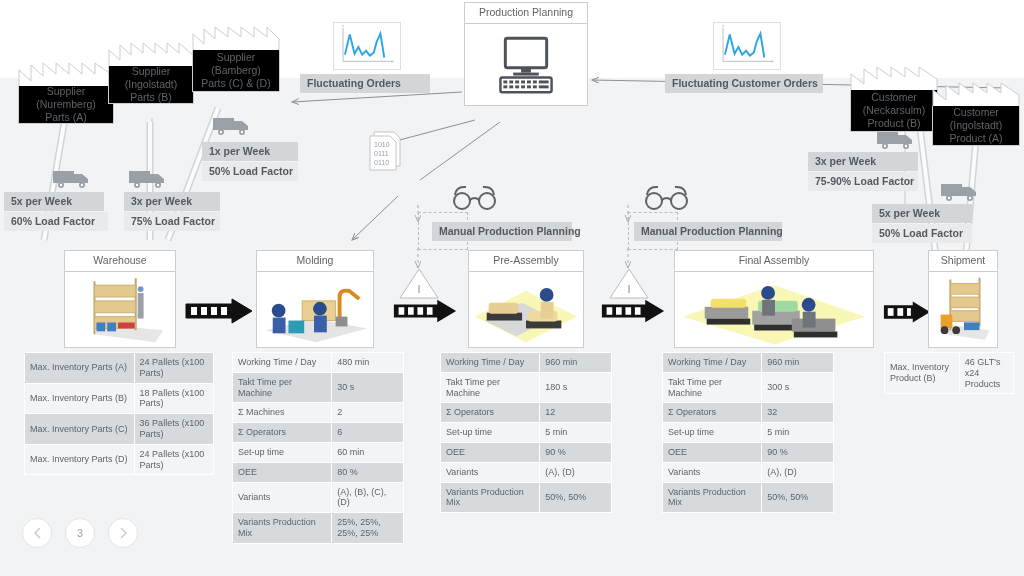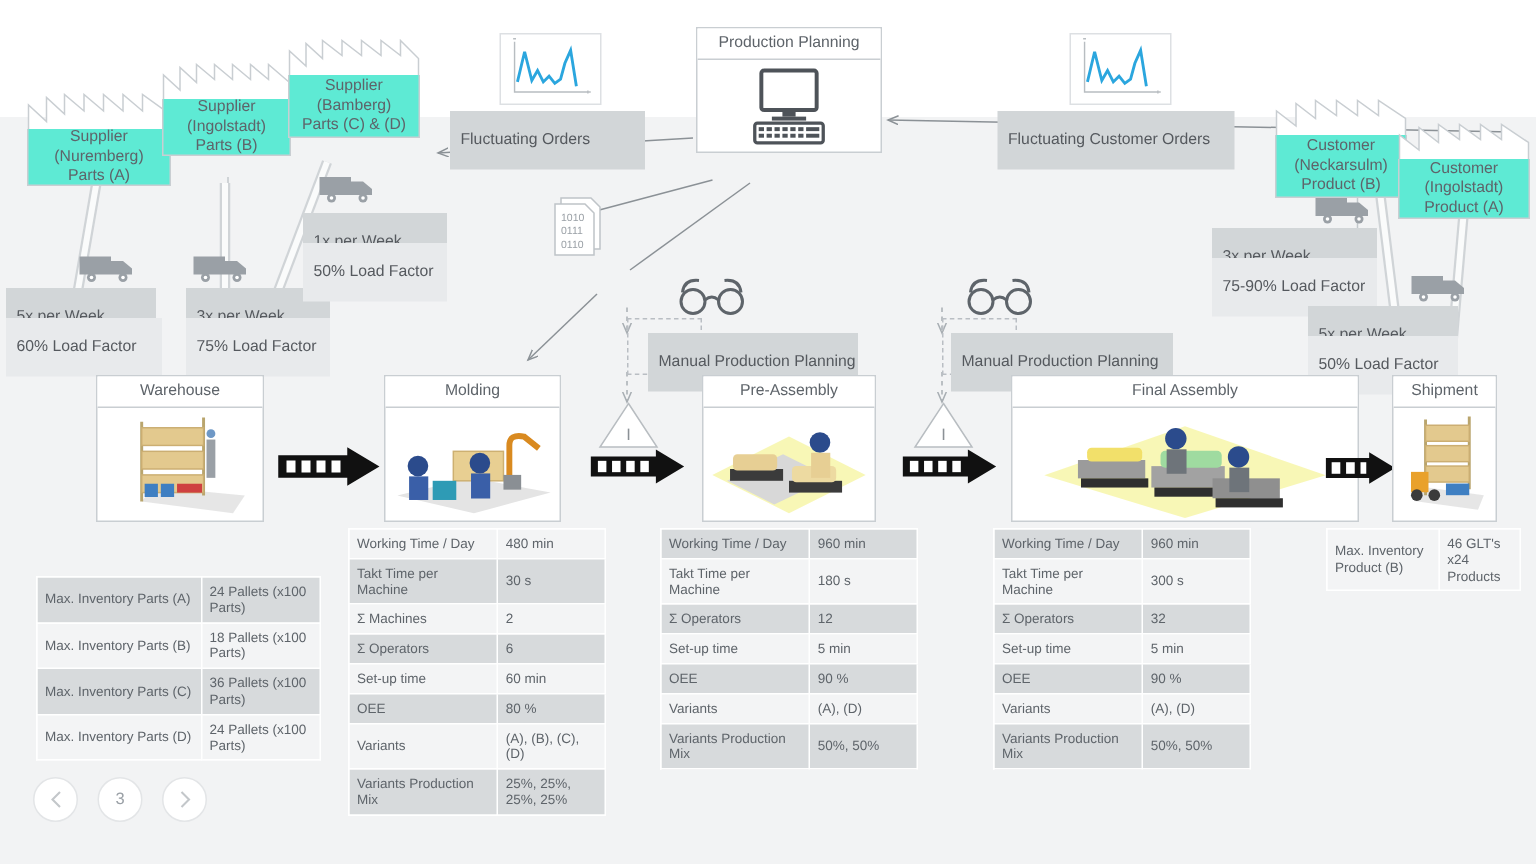--- a/index.html
+++ b/index.html
@@ -42,34 +42,35 @@
     color: #5e646a;
     font-size: 10.5px;
     line-height: 1.25;
     text-align: center;
   }
   .factory .roof {
     position: absolute; left: 0; top: 0; width: 100%; height: 26px;
   }
   .factory .body {
     position: absolute; left: 0; top: 24px; right: 0; bottom: 0;
-    background: #5eead4; border: 1px solid #c9ced2; border-top: none;
+    background: #000000; border: 1px solid #c9ced2; border-top: none;
     display: flex; align-items: center; justify-content: center;
     padding: 2px 3px;
   }
   .factory .lbl { position: relative; z-index: 3; }
 
   
   .chip {
     position: absolute;
     font-size: 10.5px;
     color: #55595e;
-    padding: 13px 7px;
+    padding: 3px 7px;
     line-height: 1.25;
     white-space: nowrap;
+    font-weight: bold;
   }
   .chip.gray  { background: #d2d6d8; }
   .chip.light { background: #e8eaec; }
 
   
   .dtable {
     position: absolute;
     font-size: 9px;
     border-collapse: collapse;
     color: #5e646a;
@@ -297,21 +298,21 @@
     <circle cx="30" cy="20" r="3" fill="#9aa0a6"></circle>
       <circle cx="30" cy="20" r="1.2" fill="#fff"></circle>
   </svg>
 
   <div class="chip gray" style="left:808px; top:152px; width:110px;">3x per Week</div>
   <div class="chip light" style="left:808px; top:172px; width:110px;">75-90% Load Factor</div>
 
   <div class="chip gray" style="left:872px; top:204px; width:100px;">5x per Week</div>
   <div class="chip light" style="left:872px; top:224px; width:100px;">50% Load Factor</div>
 
-  <div class="proc" style="left:464px; top:18px; width:124px; height:84px;">
+  <div class="proc" style="left:464px; top:2px; width:124px; height:104px;">
     <div class="proc-title">Production Planning</div>
     <div class="proc-body">
       <svg viewBox="0 0 124 70" style="width:100%;height:100%">
         <rect x="41" y="8" width="42" height="30" rx="2" fill="none" stroke="#4e5359" stroke-width="3"></rect>
         <rect x="57" y="38" width="10" height="5" fill="#4e5359"></rect>
         <rect x="49" y="43" width="26" height="3" fill="#4e5359"></rect>
         <rect x="36" y="48" width="52" height="15" rx="2" fill="none" stroke="#4e5359" stroke-width="2.5"></rect>
         <g fill="#4e5359">
           <rect x="39" y="51" width="4" height="3"></rect>
             <rect x="45" y="51" width="4" height="3"></rect>
@@ -464,21 +465,21 @@
   <svg class="push" style="left:600px; top:298px; width:66px; height:26px;" viewBox="0 0 70 26">
     <path d="M2,6 L48,6 L48,1 L68,13 L48,25 L48,20 L2,20 Z" fill="#111"></path>
     <g fill="#fff">
         <rect x="7" y="9" width="6" height="8"></rect>
         <rect x="17" y="9" width="6" height="8"></rect>
     <rect x="27" y="9" width="6" height="8"></rect>
         <rect x="37" y="9" width="6" height="8"></rect>
       </g>
   </svg>
 
-  <div class="proc" style="left:674px; top:250px; width:232px; height:98px;">
+  <div class="proc" style="left:674px; top:250px; width:200px; height:98px;">
     <div class="proc-title">Final Assembly</div>
     <div class="proc-body">
       <svg viewBox="0 0 200 74" style="width:100%;height:100%">
         <polygon points="8,44 100,12 192,44 100,72" fill="#f2f07a" opacity="0.55"></polygon>
         <rect x="30" y="34" width="44" height="12" fill="#9b9b9b"></rect>
         <rect x="36" y="26" width="36" height="9" rx="3" fill="#f2e06a"></rect>
         <rect x="32" y="46" width="44" height="6" fill="#2f2f2f"></rect>
         <rect x="78" y="38" width="48" height="14" fill="#a2a2a2"></rect>
         <rect x="84" y="28" width="40" height="11" rx="3" fill="#9fdba0"></rect>
         <rect x="80" y="52" width="48" height="6" fill="#2f2f2f"></rect>
@@ -513,21 +514,21 @@
         <rect x="22" y="24" width="30" height="11" fill="#e3c98e" stroke="#cbae72"></rect>
         <rect x="22" y="38" width="30" height="11" fill="#e3c98e" stroke="#cbae72"></rect>
         <rect x="12" y="42" width="12" height="14" fill="#e9a12b"></rect>
         <circle cx="16" cy="58" r="4" fill="#3b3b3b"></circle>
         <circle cx="28" cy="58" r="4" fill="#3b3b3b"></circle>
         <rect x="36" y="50" width="16" height="8" fill="#3f7fc2"></rect>
       </svg>
     </div>
   </div>
 
-  <table class="dtable" style="left:24px; top:352px; width:190px;margin-top:32px;">
+  <table class="dtable" style="left:24px; top:352px; width:190px;">
     <tbody>
       <tr class="odd">
         <td class="k">Max. Inventory Parts (A)</td>
         <td class="v">24 Pallets (x100 Parts)</td>
       </tr>
       <tr class="even">
         <td class="k">Max. Inventory Parts (B)</td>
         <td class="v">18 Pallets (x100 Parts)</td>
       </tr>
       <tr class="odd">

